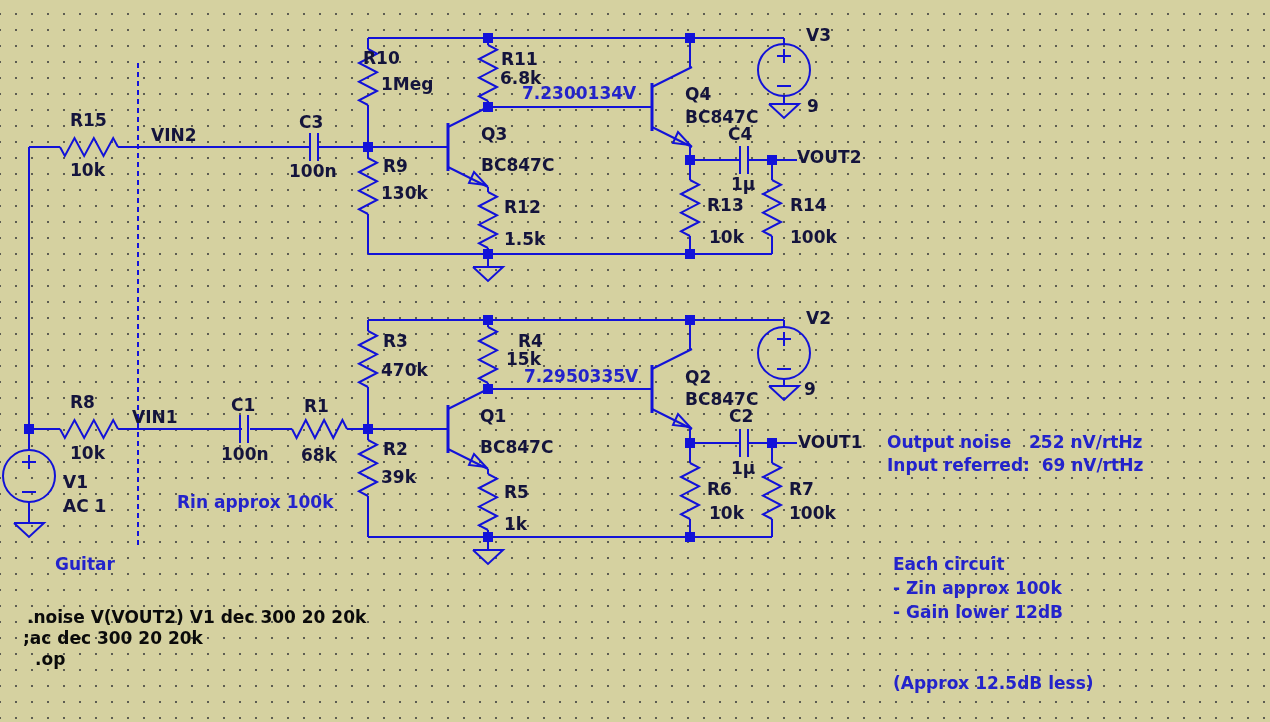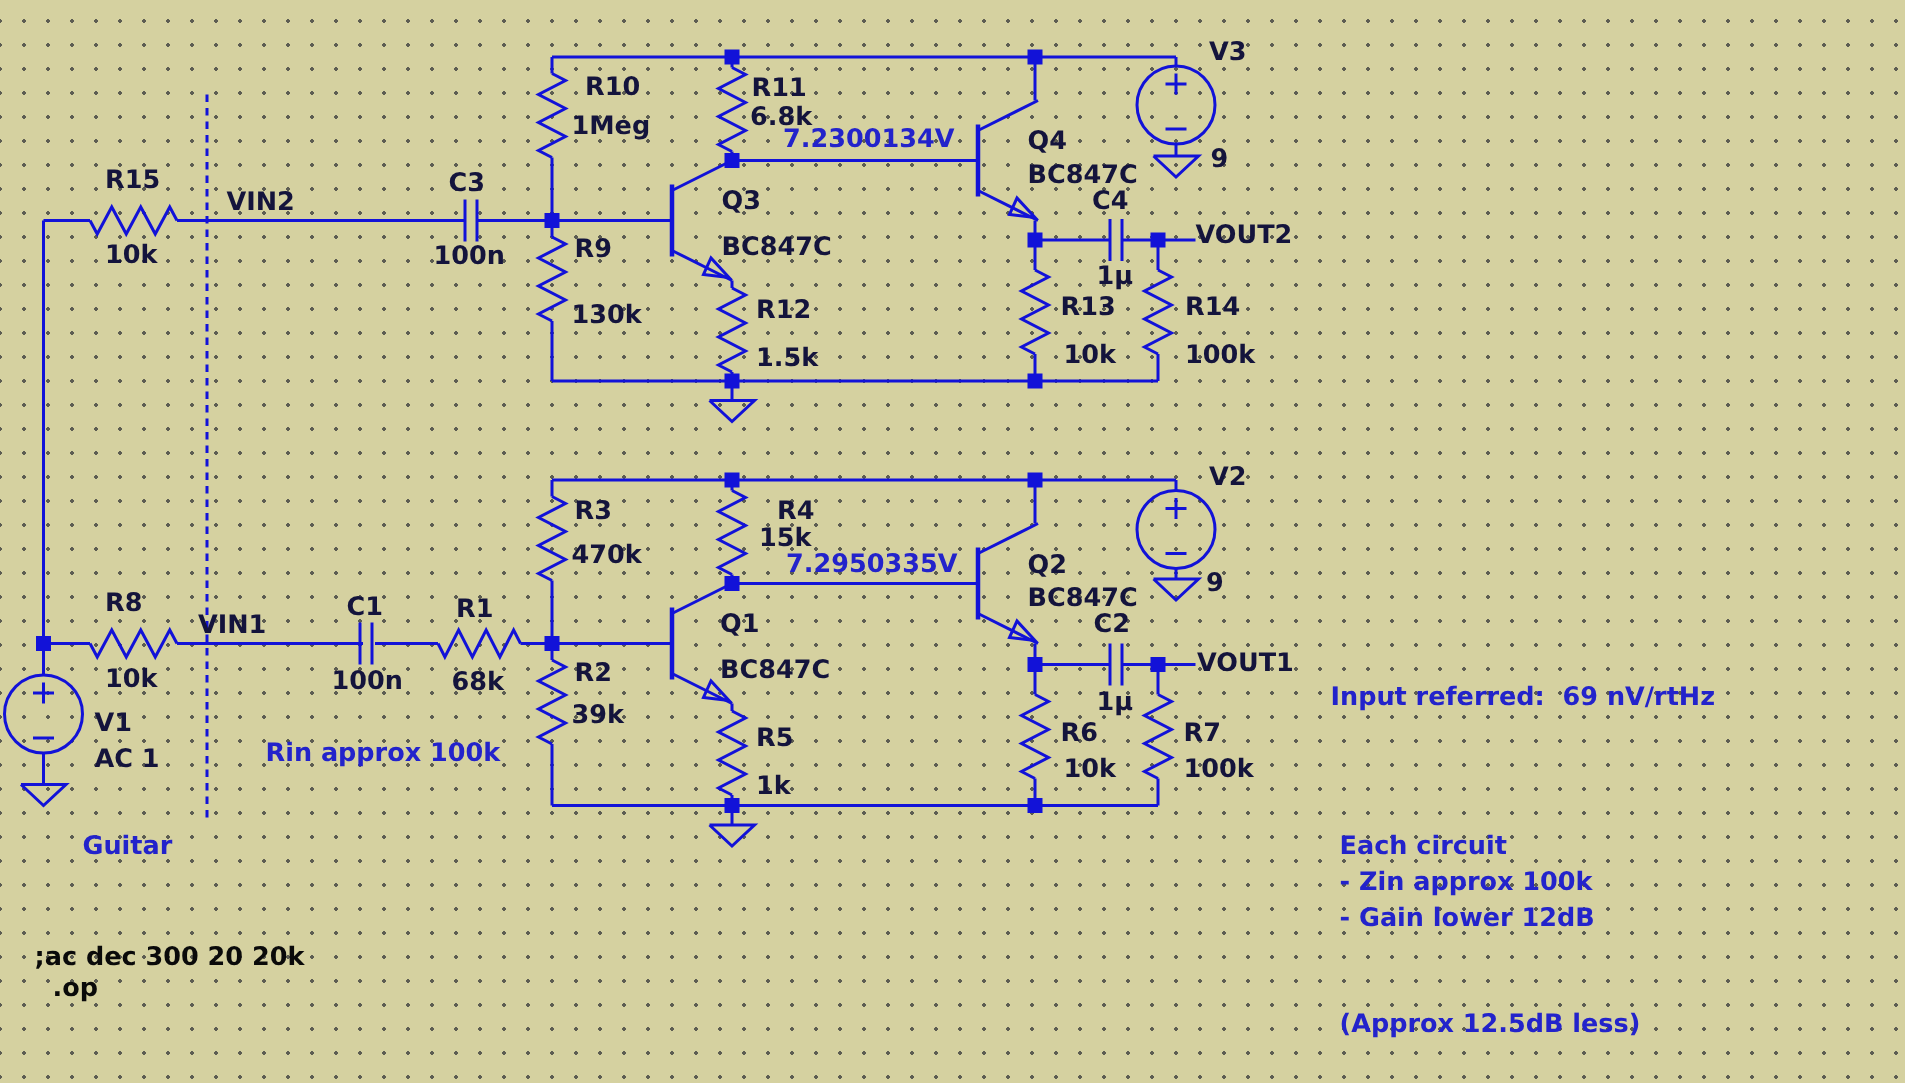--- a/index.html
+++ b/index.html
@@ -164,24 +164,24 @@
       <rect x="483" y="532" width="10" height="10" fill="#1212d8"></rect>
       <rect x="685" y="532" width="10" height="10" fill="#1212d8"></rect>
       <rect x="24" y="424" width="10" height="10" fill="#1212d8"></rect>
     </svg>
 
   <div class="t comp" style="left:70px;top:112px">R15</div>
   <div class="t comp" style="left:70px;top:162px">10k</div>
   <div class="t net" style="left:151px;top:127px">VIN2</div>
   <div class="t comp" style="left:299px;top:114px">C3</div>
   <div class="t comp" style="left:289px;top:163px">100n</div>
-  <div class="t comp" style="left:390px;top:50px">R10</div>
+  <div class="t comp" style="left:363px;top:50px">R10</div>
   <div class="t comp" style="left:381px;top:76px">1Meg</div>
   <div class="t comp" style="left:383px;top:158px">R9</div>
-  <div class="t comp" style="left:381px;top:202px">130k</div>
+  <div class="t comp" style="left:381px;top:185px">130k</div>
   <div class="t comp" style="left:501px;top:51px">R11</div>
   <div class="t comp" style="left:500px;top:70px">6.8k</div>
   <div class="t anno" style="left:522px;top:85px">7.2300134V</div>
   <div class="t comp" style="left:481px;top:126px">Q3</div>
   <div class="t comp" style="left:481px;top:157px">BC847C</div>
   <div class="t comp" style="left:685px;top:86px">Q4</div>
   <div class="t comp" style="left:685px;top:109px">BC847C</div>
   <div class="t comp" style="left:728px;top:126px">C4</div>
   <div class="t comp" style="left:731px;top:176px">1µ</div>
   <div class="t comp" style="left:504px;top:199px">R12</div>
@@ -218,24 +218,26 @@
   <div class="t comp" style="left:504px;top:516px">1k</div>
   <div class="t comp" style="left:707px;top:481px">R6</div>
   <div class="t comp" style="left:709px;top:505px">10k</div>
   <div class="t comp" style="left:789px;top:481px">R7</div>
   <div class="t comp" style="left:789px;top:505px">100k</div>
   <div class="t net" style="left:798px;top:434px">VOUT1</div>
   <div class="t comp" style="left:806px;top:310px">V2</div>
   <div class="t comp" style="left:804px;top:381px">9</div>
   <div class="t comp" style="left:63px;top:474px">V1</div>
   <div class="t comp" style="left:63px;top:498px">AC 1</div>
+  <div class="t comment" style="left:887px;top:434px">Output noise   252 nV/rtHz</div>
   <div class="t comment" style="left:887px;top:457px">Input referred:  69 nV/rtHz</div>
 
   <div class="t comment" style="left:177px;top:494px">Rin approx 100k</div>
   <div class="t comment" style="left:55px;top:556px">Guitar</div>
   <div class="t comment" style="left:893px;top:556px">Each circuit</div>
   <div class="t comment" style="left:893px;top:580px">- Zin approx 100k</div>
   <div class="t comment" style="left:893px;top:604px">- Gain lower 12dB</div>
   <div class="t comment" style="left:893px;top:675px">(Approx 12.5dB less)</div>
 
+  <div class="t directive" style="left:27px;top:609px">.noise V(VOUT2) V1 dec 300 20 20k</div>
   <div class="t directive" style="left:23px;top:630px">;ac dec 300 20 20k</div>
   <div class="t directive" style="left:35px;top:651px">.op</div>
 </div>
 
 </body></html>

